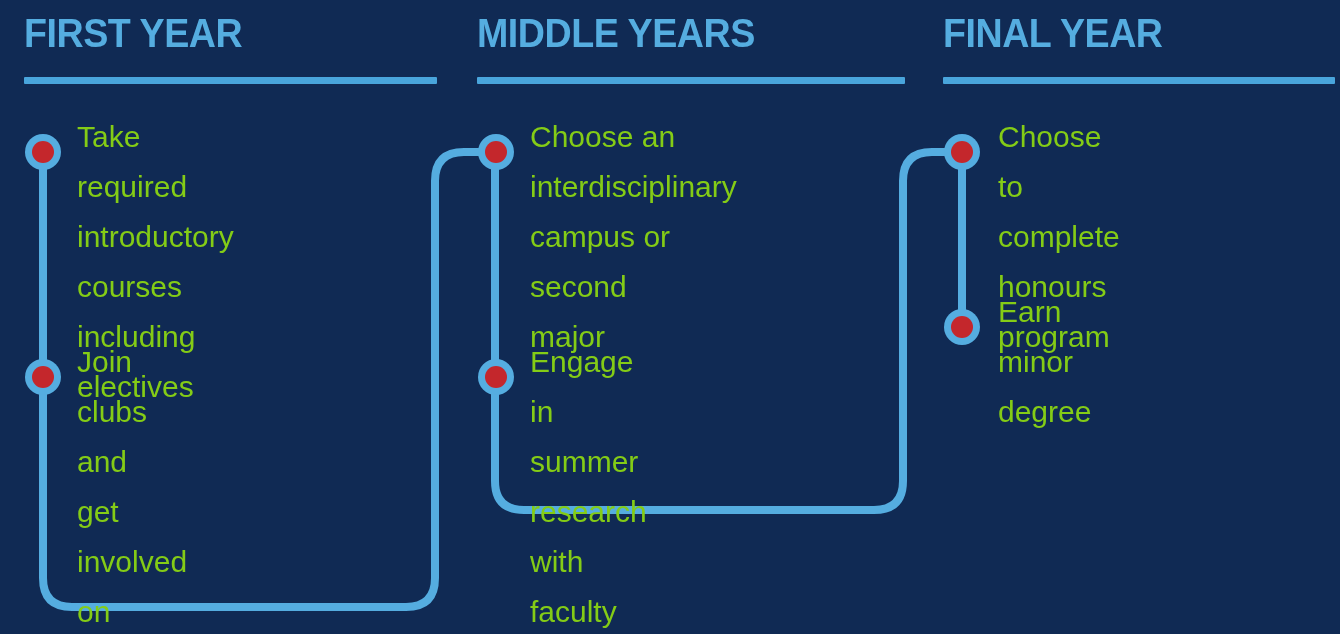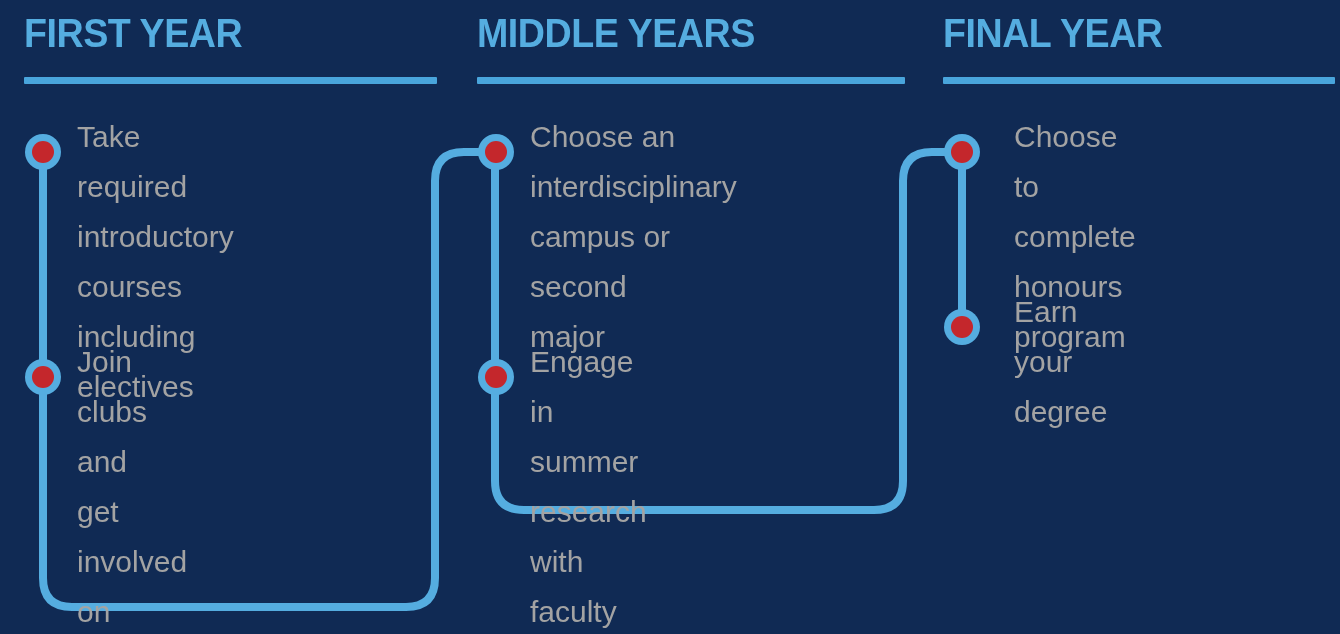--- a/index.html
+++ b/index.html
@@ -72,26 +72,26 @@
     position:absolute;
     display:block;
   }
 
   .item-text {
     position:absolute;
     left:52px;
     top:-22px;
     font-size:30px;
     line-height:50px;
-    color:#a3a3a3;
+    color:#84cc16;
     font-weight:400;
     white-space:pre-line;
   }
 
-  .col-3 .item-text { left:70px; }
+  .col-3 .item-text { left:54px; }
 
   
   .bullet {
     position:absolute;
     left:0; top:0;
     width:36px; height:36px;
     border-radius:50%;
     background:#55ade0;
     z-index:3;
   }
@@ -164,17 +164,17 @@
 
     <div class="item" style="left:1px; top:134px;">
       <span class="bullet"></span>
       <span class="item-text">Choose to
 complete honours
 program</span>
     </div>
 
     <div class="item" style="left:1px; top:309px;">
       <span class="bullet"></span>
-      <span class="item-text">Earn your degree</span>
+      <span class="item-text">Earn minor degree</span>
     </div>
   </div>
 
 </div>
 
 </body></html>

